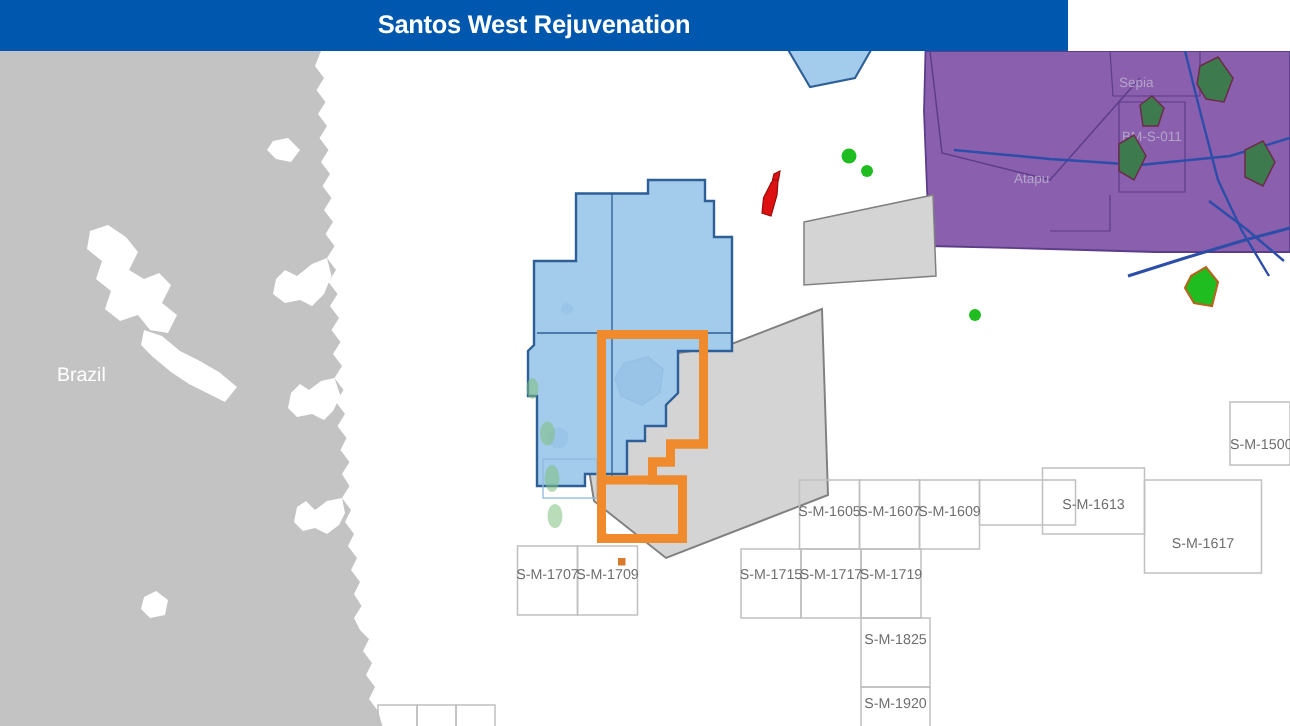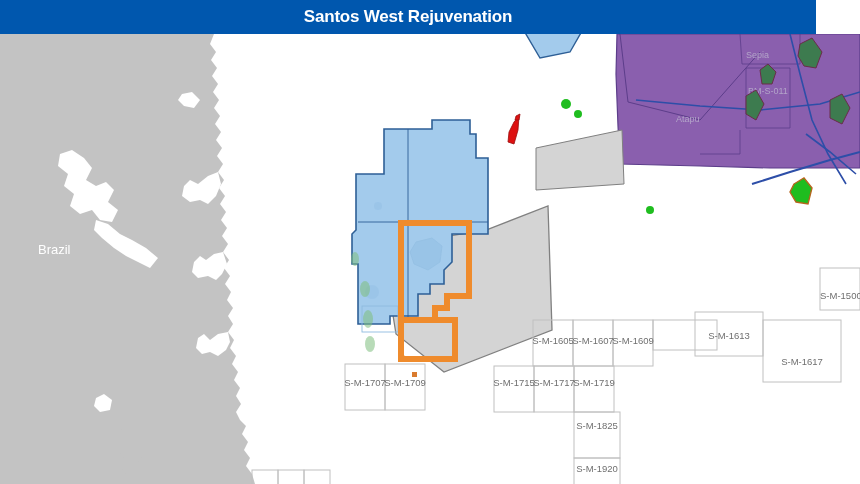--- a/index.html
+++ b/index.html
@@ -16,21 +16,21 @@
     width: 860px;
     height: 484px;
     overflow: hidden;
     background: #ffffff;
   }
   
   #title-bar {
     position: absolute;
     left: 0;
     top: 0;
-    width: 816px;
+    width: 712px;
     height: 34px;
     background: #0057ae;
     display: flex;
     align-items: center;
     justify-content: center;
   }
   #title-text {
     color: #ffffff;
     font-family: "Liberation Sans", sans-serif;
     font-size: 17px;

